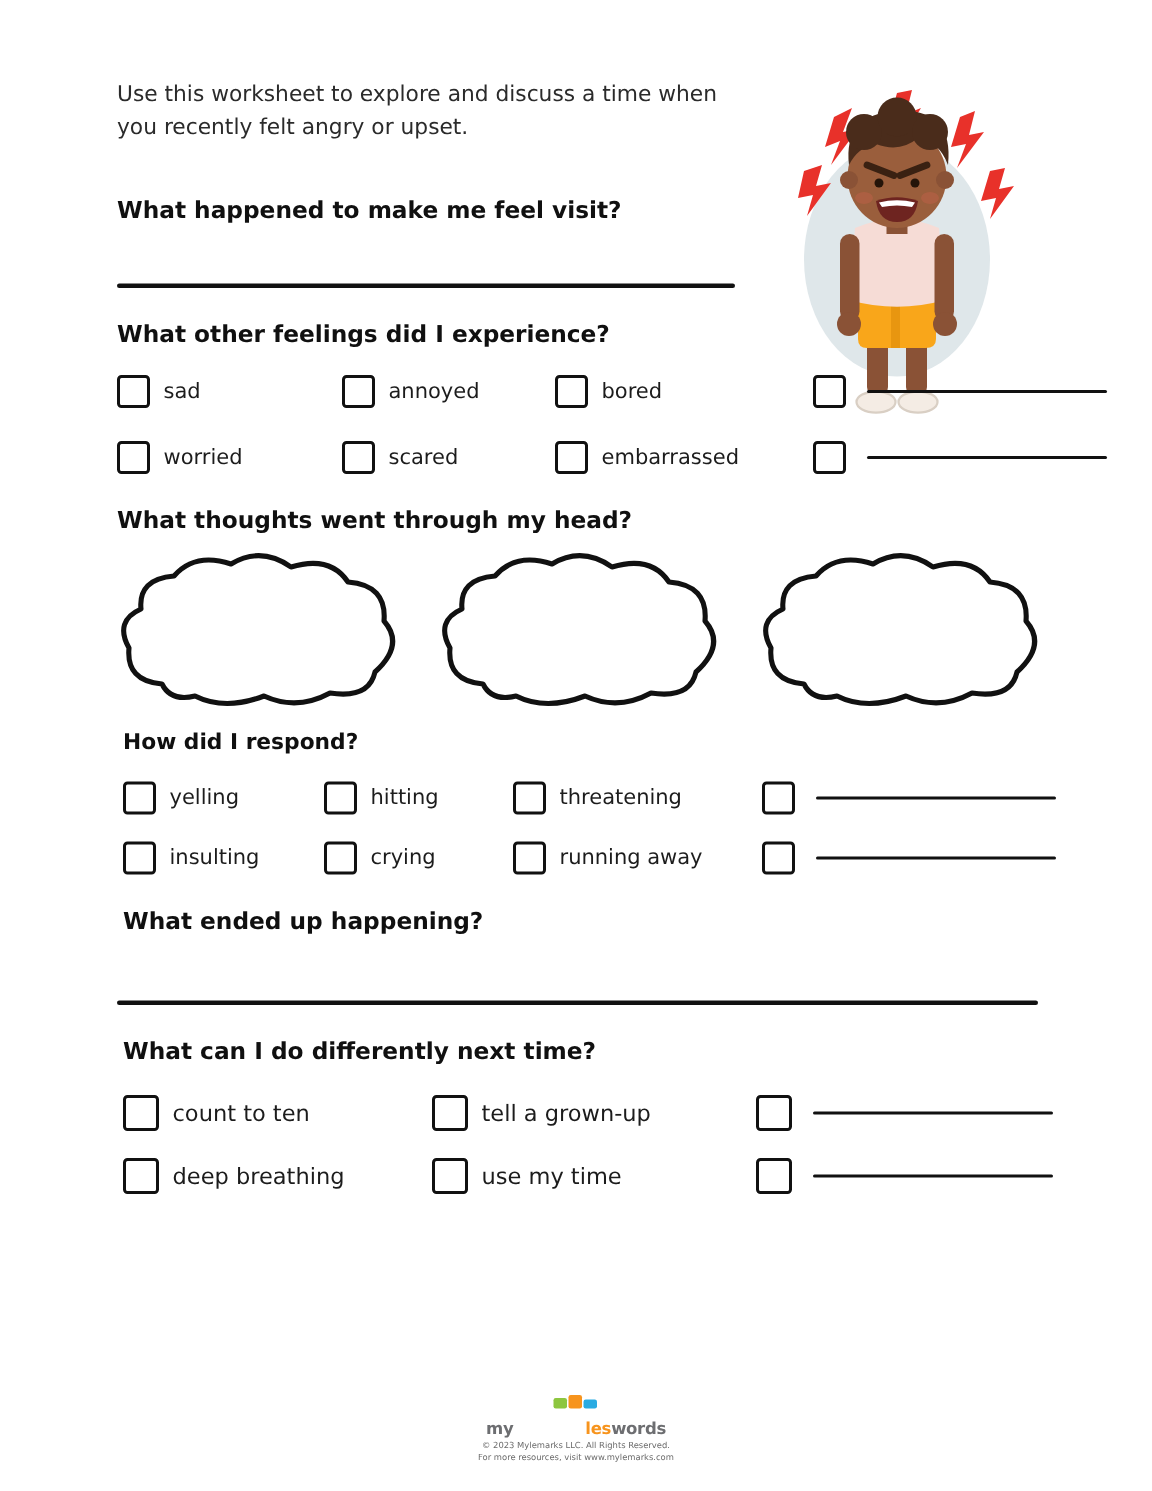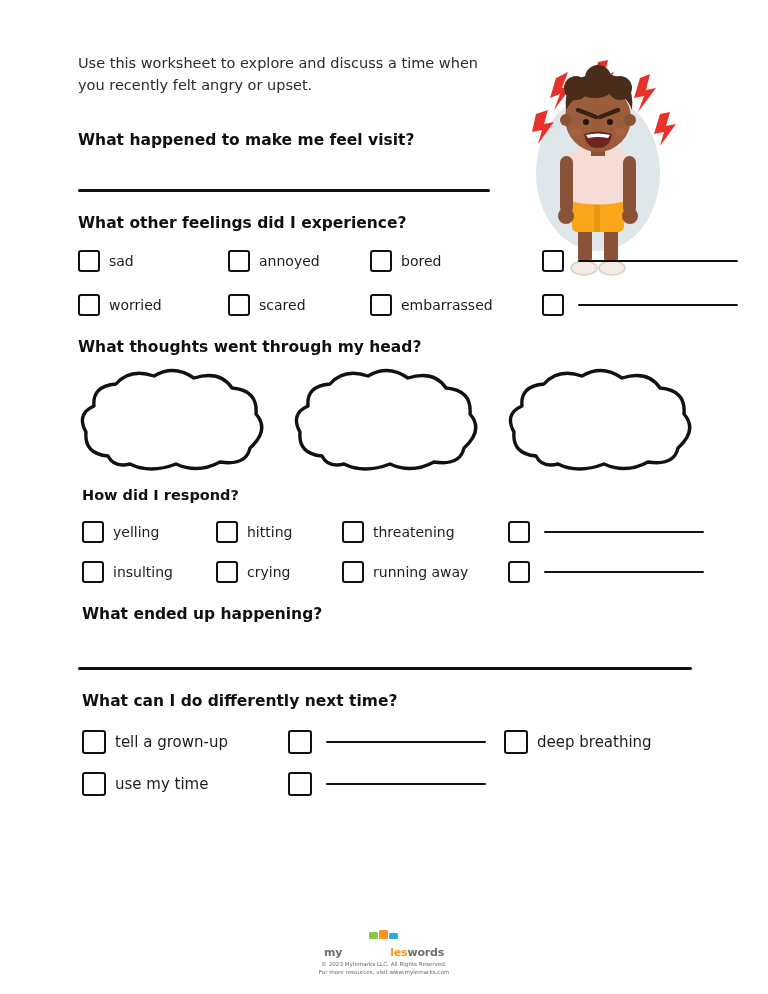--- a/index.html
+++ b/index.html
@@ -321,20 +321,24 @@
     <div class="q" style="margin-left:4px">What ended up happening?</div>
     <div style="height:44px"></div>
     <div class="rule" style="width:614px"></div>
 
     <div style="height:22px"></div>
     <div class="q" style="margin-left:4px">What can I do differently next time?</div>
     <div style="height:20px"></div>
     <div class="grid-differently" style="margin-left:4px">
       <div class="cbrow">
         <span class="cb lg"></span>
+        <span class="cblabel" style="font-size:15px">count to ten</span>
+      </div>
+      <div class="cbrow">
+        <span class="cb lg"></span>
         <span class="cblabel" style="font-size:15px">tell a grown-up</span>
       </div>
       <div class="cbrow" style="gap:14px">
         <span class="cb lg"></span>
         <span class="blankline"></span>
       </div>
 
       <div class="cbrow">
         <span class="cb lg"></span>
         <span class="cblabel" style="font-size:15px">deep breathing</span>

